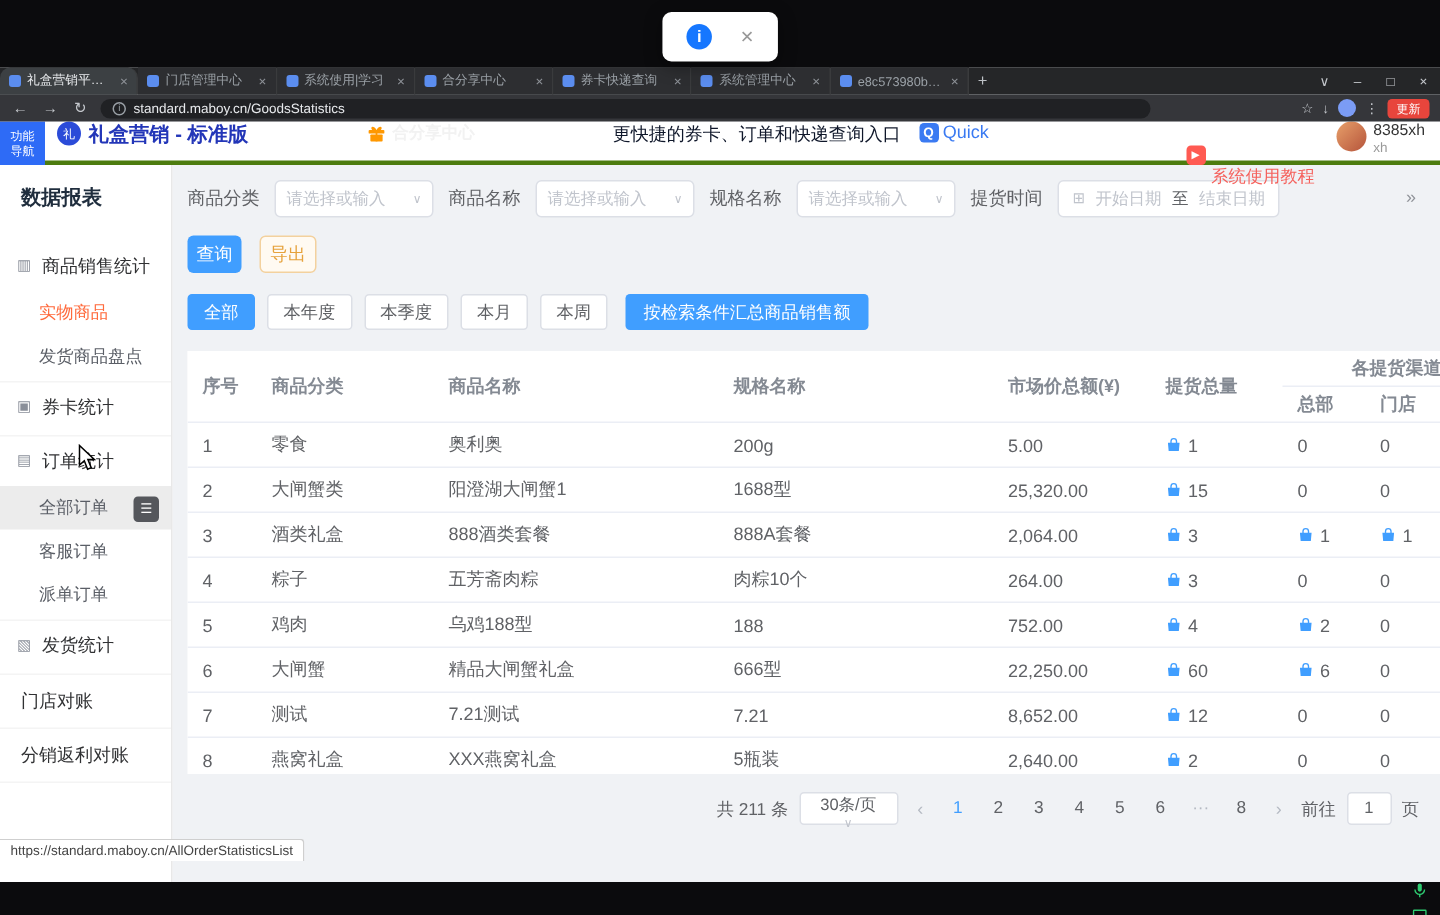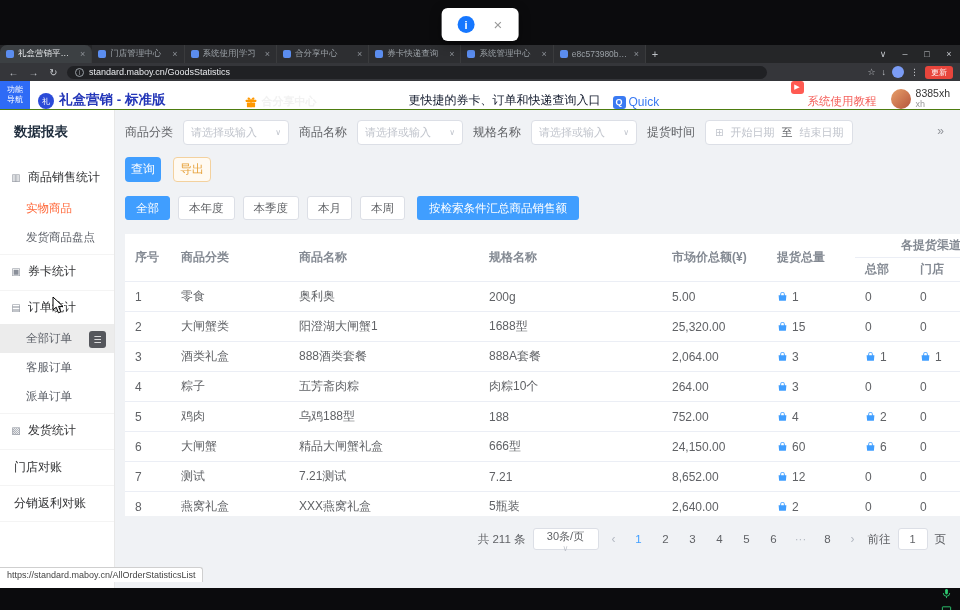--- a/index.html
+++ b/index.html
@@ -41,21 +41,21 @@
   .omni-badge { width:9px; height:9px; border:1px solid #9aa0a6; border-radius:50%; font-size:6.5px; color:#9aa0a6;
     display:flex; align-items:center; justify-content:center; flex:0 0 auto; }
   .omni-url { white-space:nowrap; overflow:hidden; text-overflow:ellipsis; }
   .tb-right { display:flex; align-items:center; gap:6px; margin-left:auto; flex:0 0 auto; }
   .tb-icon { color:#c4c7cc; font-size:9px; }
   .avatar-mini { width:12px; height:12px; border-radius:50%; background:#7b9cf5; }
   .update-pill { background:#e8453c; color:#fff; font-size:8px; padding:1px 6px; border-radius:3px; }
 
   
   .app-header { position:absolute; top:81px; left:0; right:0; height:29px; background:#fff; display:flex;
-    align-items:flex-end; z-index:18; border-bottom:1px solid #4d7c0f; }
+    align-items:flex-start; z-index:18; border-bottom:3px solid #4d7c0f; }
   .nav-toggle { width:30px; height:29px; background:#2e6bf6; color:#fff; display:flex; flex-direction:column;
     align-items:center; justify-content:center; font-size:8px; line-height:1.2; flex:0 0 auto; }
   .logo-icon { width:16px; height:16px; border-radius:50%; background:#2b4bd8; color:#fff; font-size:8px;
     display:flex; align-items:center; justify-content:center; margin-left:8px; flex:0 0 auto; }
   .logo-text { margin-left:5px; font-size:13.5px; font-weight:bold; color:#2336b8; white-space:nowrap; }
   .share-group { margin-left:78px; display:flex; align-items:center; gap:4px; }
   .share-text { font-size:13px; font-weight:bold; color:#ff9800; white-space:nowrap; }
   .tip-text { margin-left:92px; font-size:12px; color:#0f172a; white-space:nowrap; }
   .quick-group { margin-left:12px; display:flex; align-items:center; gap:3px; }
   .q-badge { width:13px; height:13px; border-radius:3px; background:#3a7af2; color:#fff; font-size:9px;
@@ -142,21 +142,21 @@
   .goto-input { width:30px; height:22px; border:1px solid #dcdfe6; border-radius:3px; background:#fff;
     display:flex; align-items:center; justify-content:center; font-size:11px; color:#606266; }
 
   
   .float-handle { position:absolute; left:89px; top:331px; width:17px; height:17px; background:#55575c;
     border-radius:3px; color:#fff; font-size:9px; display:flex; align-items:center; justify-content:center;
     z-index:22; cursor:pointer; }
   .cursor { position:absolute; left:52px; top:296px; z-index:30; pointer-events:none; }
 
   
-  .status-bubble { position:absolute; left:0; bottom:28px; background:#fff; border:1px solid #cfcfcf;
+  .status-bubble { position:absolute; left:0; bottom:36px; background:#fff; border:1px solid #cfcfcf;
     border-left:none; border-bottom:none; padding:2px 7px; font-size:9px; color:#444; z-index:23;
     border-top-right-radius:3px; }
   .share-bar { position:absolute; left:0; right:0; bottom:0; height:22px; background:#0b0b0d; display:flex;
     align-items:flex-end; gap:6px; padding:0 8px; z-index:23;flex-direction:column; }
   .share-text { color:#f2f2f2; font-size:11px; white-space:nowrap; }
   .share-icon { display:flex; align-items:center; }
 </style>
 </head>
 <body>
 
@@ -477,21 +477,21 @@
               </div>
               <div class="td" style="width: 70px;">
                 <span>0</span>
               </div>
             </div>
             <div class="trow">
               <div class="td" style="width: 46px;">6</div>
               <div class="td" style="width: 118px;">大闸蟹</div>
               <div class="td" style="width: 190px;">精品大闸蟹礼盒</div>
               <div class="td" style="width: 183px;">666型</div>
-              <div class="td" style="width: 105px;">24,150.00</div>
+              <div class="td" style="width: 105px;">22,250.00</div>
               <div class="td" style="width: 88px;">
                 <span class="bag">
                   <svg width="11" height="11" viewBox="0 0 24 24">
                     <path fill="#409eff" d="M7 9V7a5 5 0 0 1 10 0v2h3.5l-1.1 12H4.6L3.5 9H7zm2 0h6V7a3 3 0 0 0-6 0v2z"></path>
                   </svg>
                 </span>
                 <span>60</span>
               </div>
               <div class="td" style="width: 55px;">
                 <span class="bag">

